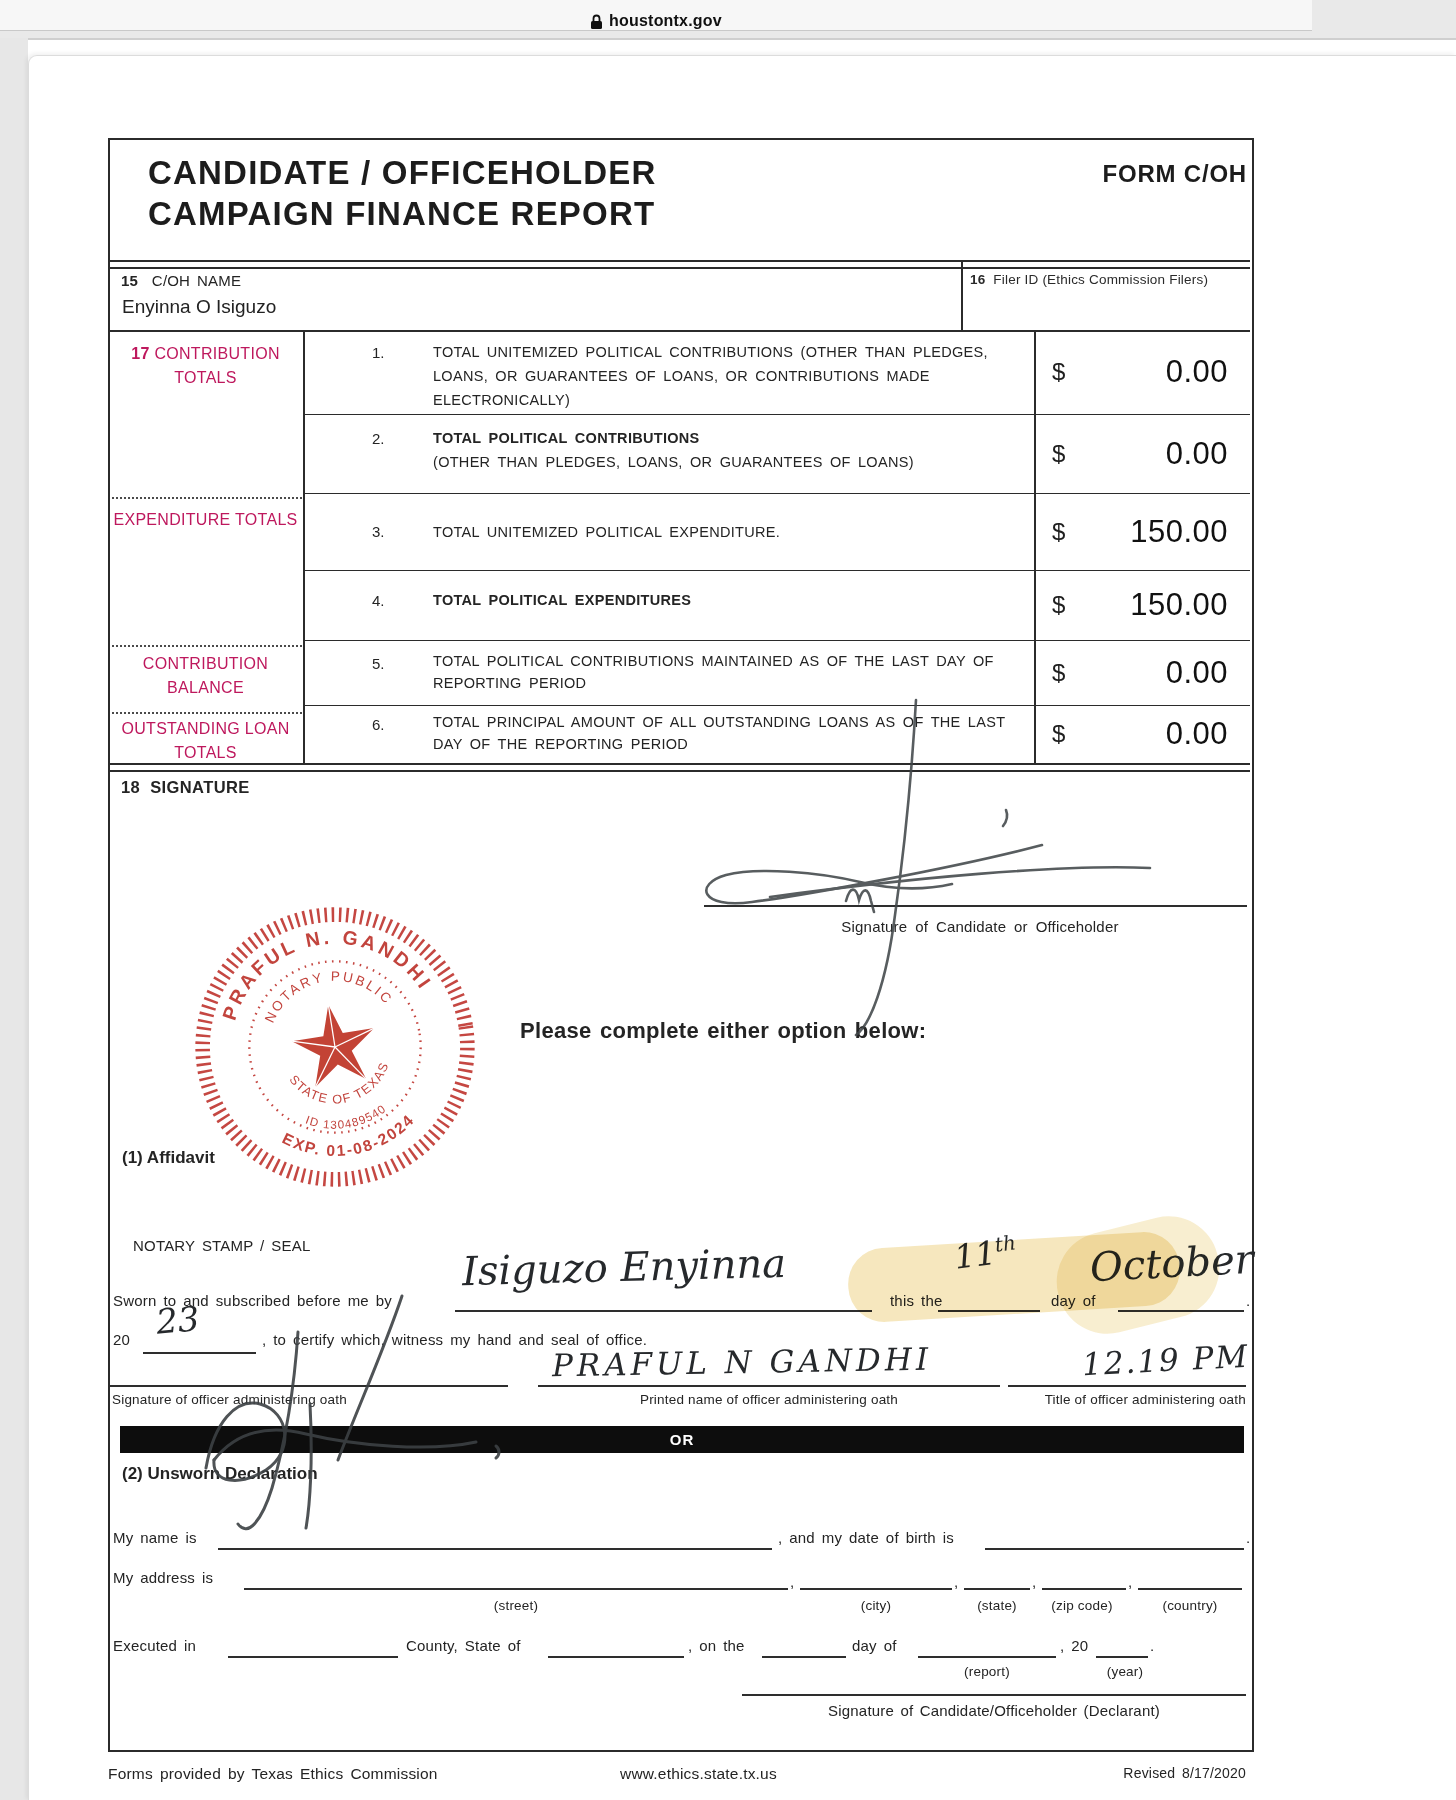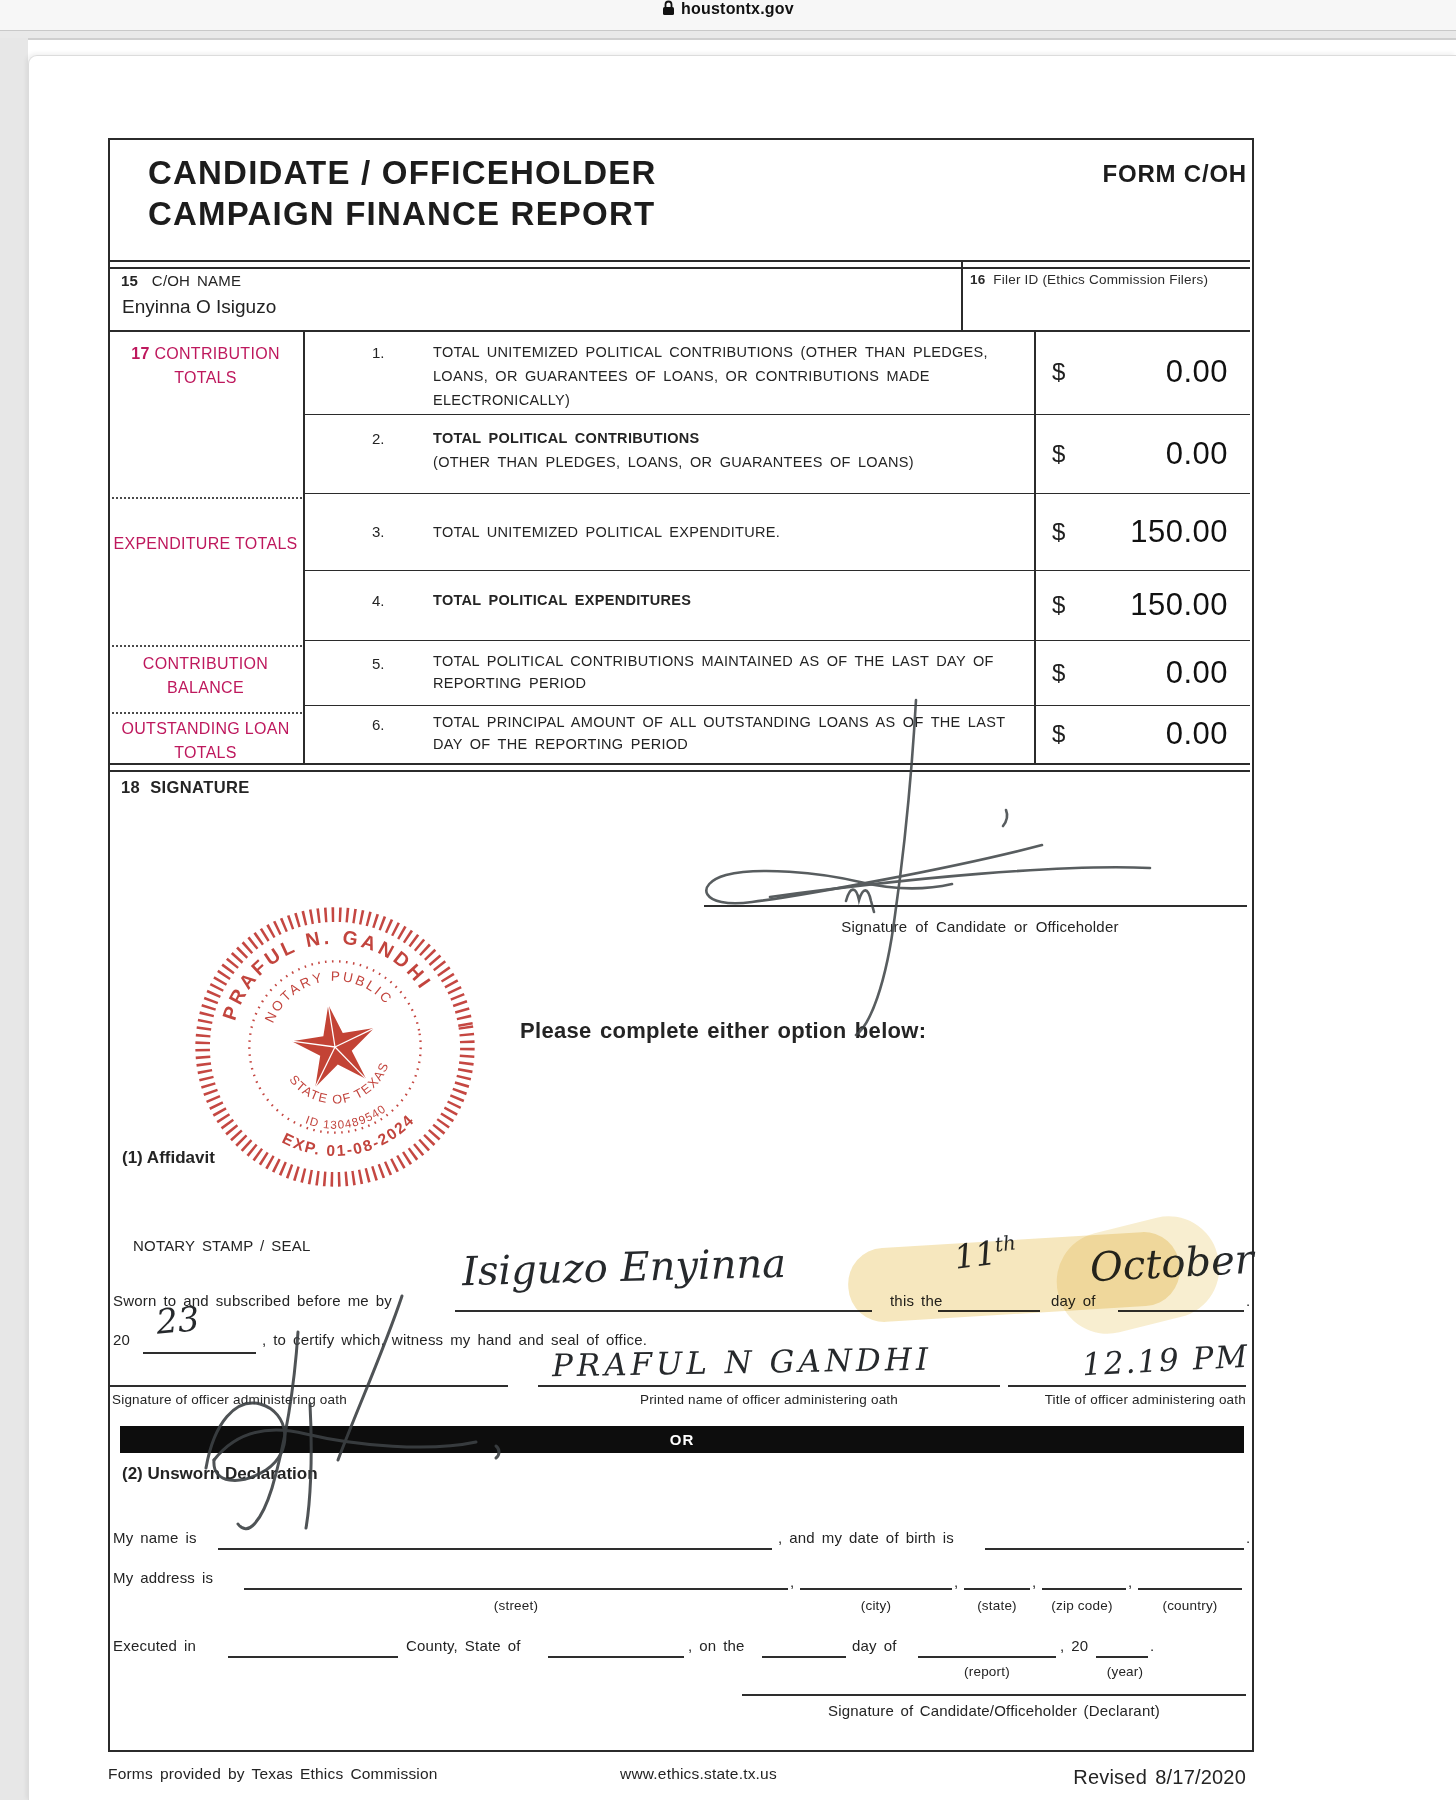--- a/index.html
+++ b/index.html
@@ -1,21 +1,21 @@
 <!DOCTYPE html>
 <html><head>
 <meta charset="utf-8">
 <style>
   html,body{margin:0;padding:0;background:#e9e9e9;}
   .screen{position:relative;width:1456px;height:1800px;overflow:hidden;background:#e9e9e9;
           font-family:"Liberation Sans",sans-serif;color:#242424;}
   .abs{position:absolute;}
   
-  .chrome{position:absolute;left:0;top:0;width:1456px;height:30px;background:#f7f7f7;
-          border-bottom:1px solid #c9c9c9;display:flex;align-items:flex-start;justify-content:center;gap:6px;}
+  .chrome{position:absolute;left:0;top:0;width:1312px;height:30px;background:#f7f7f7;
+          border-bottom:1px solid #c9c9c9;display:flex;align-items:flex-end;justify-content:center;gap:6px;}
   .chrome .url{font-size:16px;font-weight:700;color:#111;letter-spacing:.2px;}
   
   .sheet-back{position:absolute;left:10px;top:38px;right:0;height:1762px;background:#ffffff;
               border-top:2px solid #cfcfcf;border-left:1px solid #d6d6d6;border-radius:9px 0 0 0;}
   .gutter{position:absolute;left:0;top:38px;width:28px;height:1762px;background:#e7e7e7;}
   .sheet{position:absolute;left:28px;top:55px;right:0;height:1745px;background:#ffffff;
          border-top:1px solid #dcdcdc;border-left:1px solid #dcdcdc;border-radius:9px 0 0 0;
          box-shadow:-2px -2px 4px rgba(0,0,0,.06);}
   
   .formbox{position:absolute;left:108px;top:138px;width:1142px;height:1610px;border:2.5px solid #2b2b2b;}
@@ -96,21 +96,21 @@
   <div class="hl" style="left:303px;top:570px;width:947px;"></div>
   <div class="hl" style="left:303px;top:640px;width:947px;"></div>
   <div class="hl" style="left:303px;top:705px;width:947px;"></div>
   <div class="dbl" style="left:108px;top:763px;width:1142px;"></div>
 
   <div class="grp" style="top:342px;">
     <span class="numb">17</span>
     <span>CONTRIBUTION TOTALS</span>
   </div>
   <div class="dot" style="left:112px;top:497px;width:190px;"></div>
-  <div class="grp" style="top:532px;">EXPENDITURE TOTALS</div>
+  <div class="grp" style="top:508px;">EXPENDITURE TOTALS</div>
   <div class="dot" style="left:112px;top:645px;width:190px;"></div>
   <div class="grp" style="top:652px;">CONTRIBUTION BALANCE</div>
   <div class="dot" style="left:112px;top:712px;width:190px;"></div>
   <div class="grp" style="top:717px;">OUTSTANDING LOAN TOTALS</div>
 
   <div class="rowno" style="top:344px;">1.</div>
   <div class="desc" style="top:341px;">
     <span class="b"></span>
     <span>TOTAL UNITEMIZED POLITICAL CONTRIBUTIONS (OTHER THAN PLEDGES, LOANS, OR GUARANTEES OF LOANS, OR CONTRIBUTIONS MADE ELECTRONICALLY)</span>
   </div>
@@ -288,21 +288,21 @@
   <div class="rule" style="left:1096px;top:1656px;width:52px;"></div>
   <div class="abs t" style="left:1150px;top:1636px;">.</div>
   <div class="abs cap" style="left:918px;top:1664px;width:138px;text-align:center;">(report)</div>
   <div class="abs cap" style="left:1080px;top:1664px;width:90px;text-align:center;">(year)</div>
 
   <div class="rule" style="left:742px;top:1694px;width:504px;"></div>
   <div class="abs cap" style="left:742px;top:1702px;width:504px;text-align:center;font-size:15px;word-spacing:2px;">Signature of Candidate/Officeholder (Declarant)</div>
 
   <div class="abs t" style="left:108px;top:1764px;font-size:15.5px;">Forms provided by Texas Ethics Commission</div>
   <div class="abs t" style="left:620px;top:1764px;font-size:15.5px;">www.ethics.state.tx.us</div>
-  <div class="abs t" style="left:1000px;top:1764px;width:246px;text-align:right;font-size:20px;">Revised 8/17/2020</div>
+  <div class="abs t" style="left:1000px;top:1764px;width:246px;text-align:right;font-size:14px;">Revised 8/17/2020</div>
 
   <svg class="ink" width="1456" height="1800" viewBox="0 0 1456 1800">
     <g fill="none" stroke="#41474a" stroke-width="2.6" stroke-linecap="round" opacity=".88">
       <path d="M 916,700 C 912,770 905,845 895,915 C 886,985 870,1025 856,1035"></path>
       <path d="M 1042,845 C 955,868 800,896 752,902 C 700,909 694,884 726,875 C 758,867 818,872 860,882 C 898,891 930,889 952,884"></path>
       <path d="M 770,897 C 910,878 1060,864 1150,868"></path>
       <path d="M 846,901 c 4,-15 10,-15 13,-1 c 4,-13 9,-13 12,1 l 3,11"></path>
       <path d="M 1006,810 c 2,5 1,11 -3,16"></path>
     </g>
     <g fill="none" stroke="#3c4144" stroke-width="3" stroke-linecap="round" opacity=".9">

